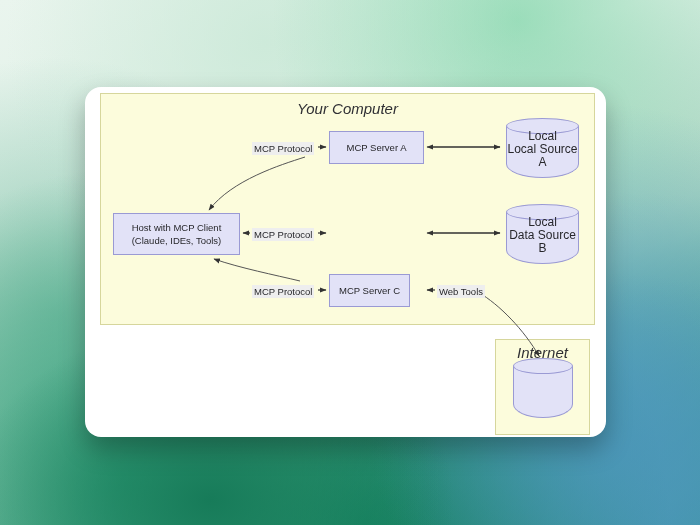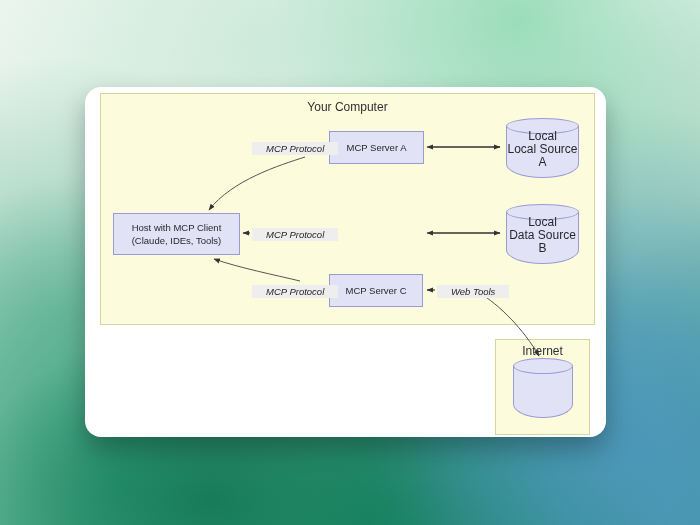--- a/index.html
+++ b/index.html
@@ -81,23 +81,24 @@
     height: 232px;
   }
   #group-internet {
     left: 495px;
     top: 339px;
     width: 95px;
     height: 96px;
   }
   .group-label {
     position: absolute;
-    font-size: 12px;
+    font-size: 15px;
     color: #303034;
     white-space: nowrap;
+    font-style: italic;
   }
   #label-your-computer {
     left: 100px;
     top: 93px;
     width: 495px;
     text-align: center;
     padding-top: 7px;
   }
   #label-internet {
     left: 495px;
@@ -110,21 +111,21 @@
   
   .node {
     background: #e2e2f7;
     border: 1px solid #9a9ad4;
     font-size: 9.5px;
     line-height: 13px;
   }
   #node-host   { left: 113px; top: 213px; width: 127px; height: 42px; }
   #node-srv-a  { left: 329px; top: 131px; width: 95px;  height: 33px; }
   #node-srv-b  { left: 329px; top: 217px; width: 95px;  height: 33px; }
-  #node-srv-c  { left: 329px; top: 274px; width: 94px;  height: 33px; }
+  #node-srv-c  { left: 329px; top: 274px; width: 81px;  height: 33px; }
 
   
   .cyl {
     position: absolute;
   }
   .cyl .body {
     position: absolute;
     left: 0; right: 0;
     top: 8px; bottom: 0;
     background: #e2e2f7;
@@ -157,23 +158,22 @@
   #cyl-ds-a { left: 506px; top: 118px; width: 73px; height: 60px; }
   #cyl-ds-b { left: 506px; top: 204px; width: 73px; height: 60px; }
   #cyl-remote { left: 513px; top: 358px; width: 60px; height: 60px; }
 
   
   .edge-label {
     position: absolute;
     font-size: 9.5px;
     color: #27272b;
     background: #eeeeee;
-    padding: 1px 14px;
+    padding: 1px 2px;
     white-space: nowrap;
-    font-style: italic;
   }
   #lbl-proto-a { left: 252px; top: 142px; }
   #lbl-proto-b { left: 252px; top: 228px; }
   #lbl-proto-c { left: 252px; top: 285px; }
   #lbl-webapis { left: 437px; top: 285px; }
 
   svg.edges {
     position: absolute;
     left: 0; top: 0;
     width: 700px;

